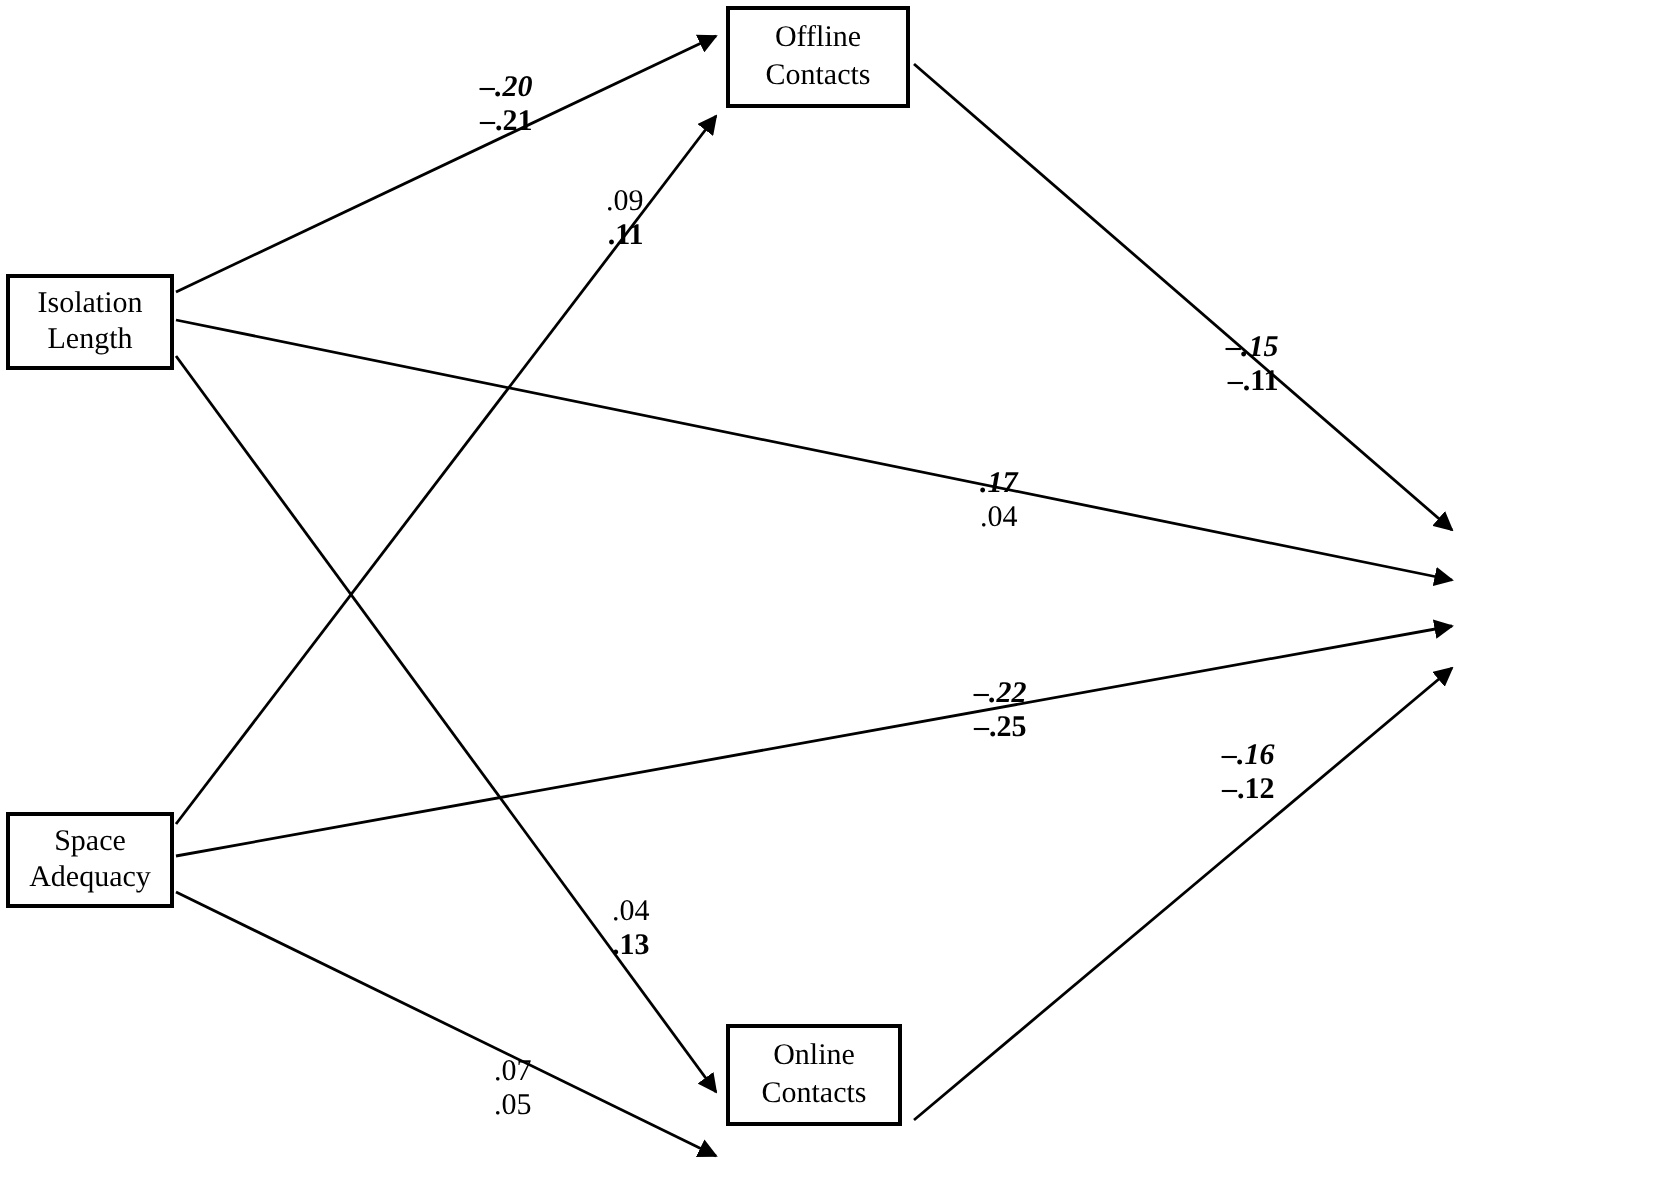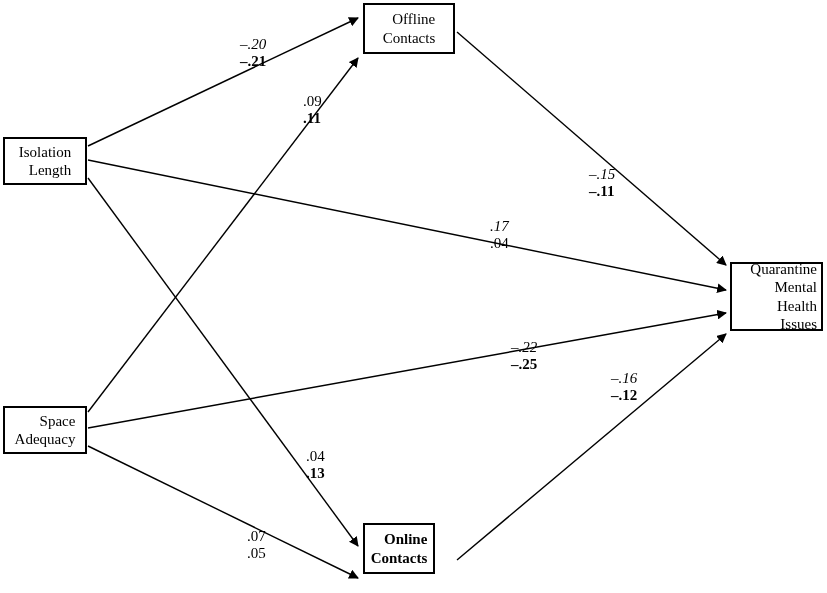--- a/index.html
+++ b/index.html
@@ -23,42 +23,42 @@
     height: 593px;
   }
   .node-box {
     position: absolute;
     box-sizing: border-box;
     border: 2px solid #000000;
     background: #ffffff;
     display: flex;
     align-items: center;
     justify-content: center;
-    text-align: right;
+    text-align: center;
     font-family: "Liberation Serif", "DejaVu Serif", serif;
     font-size: 15px;
     line-height: 1.22;
     color: #000000;
     padding: 2px 4px;
     white-space: pre-line;
   }
   .edge-label {
     position: absolute;
     font-family: "Liberation Serif", "DejaVu Serif", serif;
     font-size: 15px;
     color: #000000;
     white-space: nowrap;
     background: transparent;
   }
   .edge-label .ln {
     display: block;
     line-height: 1.16;
   }
-  .w-bi { font-weight: normal; font-style: italic; }
-  .w-b  { font-weight: bold; font-style: normal; }
+  .w-bi { font-weight: bold; font-style: italic; }
+  .w-b  { font-weight: bold; font-style: normal; text-align: right; }
   .w-i  { font-weight: normal; }
   .w-n  { font-weight: normal; font-style: normal; }
 </style>
 </head>
 <body>
 
 <div id="diagram-root">
 
   <svg class="canvas" viewBox="0 0 827 593">
     <defs>
@@ -92,52 +92,47 @@
   <div class="node-box" style="left:3px; top:406px; width:84px; height:48px;">
     <span>Space
 Adequacy</span>
   </div>
 
   <div class="node-box" style="left:363px; top:3px; width:92px; height:51px;">
     <span>Offline
 Contacts</span>
   </div>
 
-  <div class="node-box" style="left:363px; top:523px; width:72px; height:51px;font-weight:bold;">
+  <div class="node-box" style="left:363px; top:512px; width:88px; height:51px;">
     <span>Online
 Contacts</span>
   </div>
 
-  <div class="node-box" style="left:730px; top:262px; width:93px; height:69px;">
-    <span>Quarantine
-Mental Health
-Issues</span>
-  </div>
 
   <div class="edge-label" style="left:240px; top:36px;">
     <span class="ln w-bi">–.20</span>
     <span class="ln w-b">–.21</span>
   </div>
 
   <div class="edge-label" style="left:303px; top:93px;">
     <span class="ln w-i">.09</span>
     <span class="ln w-b">.11</span>
   </div>
 
-  <div class="edge-label" style="left:490px; top:218px;text-align:right;">
+  <div class="edge-label" style="left:490px; top:234px;text-align:right;">
     <span class="ln w-bi">.17</span>
     <span class="ln w-n">.04</span>
   </div>
 
-  <div class="edge-label" style="left:589px; top:166px;">
+  <div class="edge-label" style="left:613px; top:166px;">
     <span class="ln w-bi">–.15</span>
     <span class="ln w-b">–.11</span>
   </div>
 
-  <div class="edge-label" style="left:511px; top:339px;">
+  <div class="edge-label" style="left:487px; top:339px;">
     <span class="ln w-bi">–.22</span>
     <span class="ln w-b">–.25</span>
   </div>
 
   <div class="edge-label" style="left:306px; top:448px;">
     <span class="ln w-i">.04</span>
     <span class="ln w-b">.13</span>
   </div>
 
   <div class="edge-label" style="left:247px; top:528px;">

